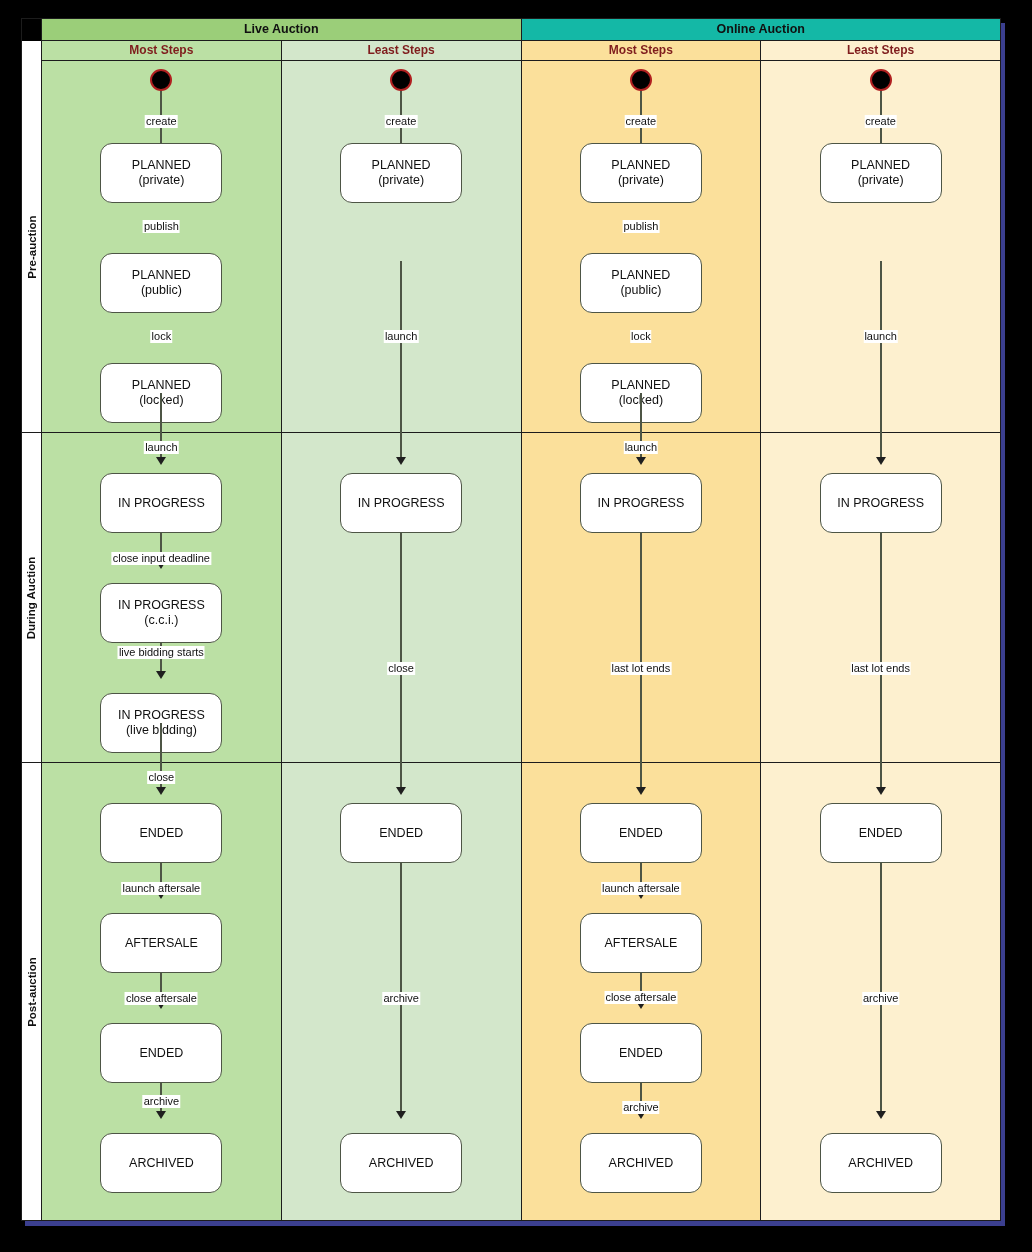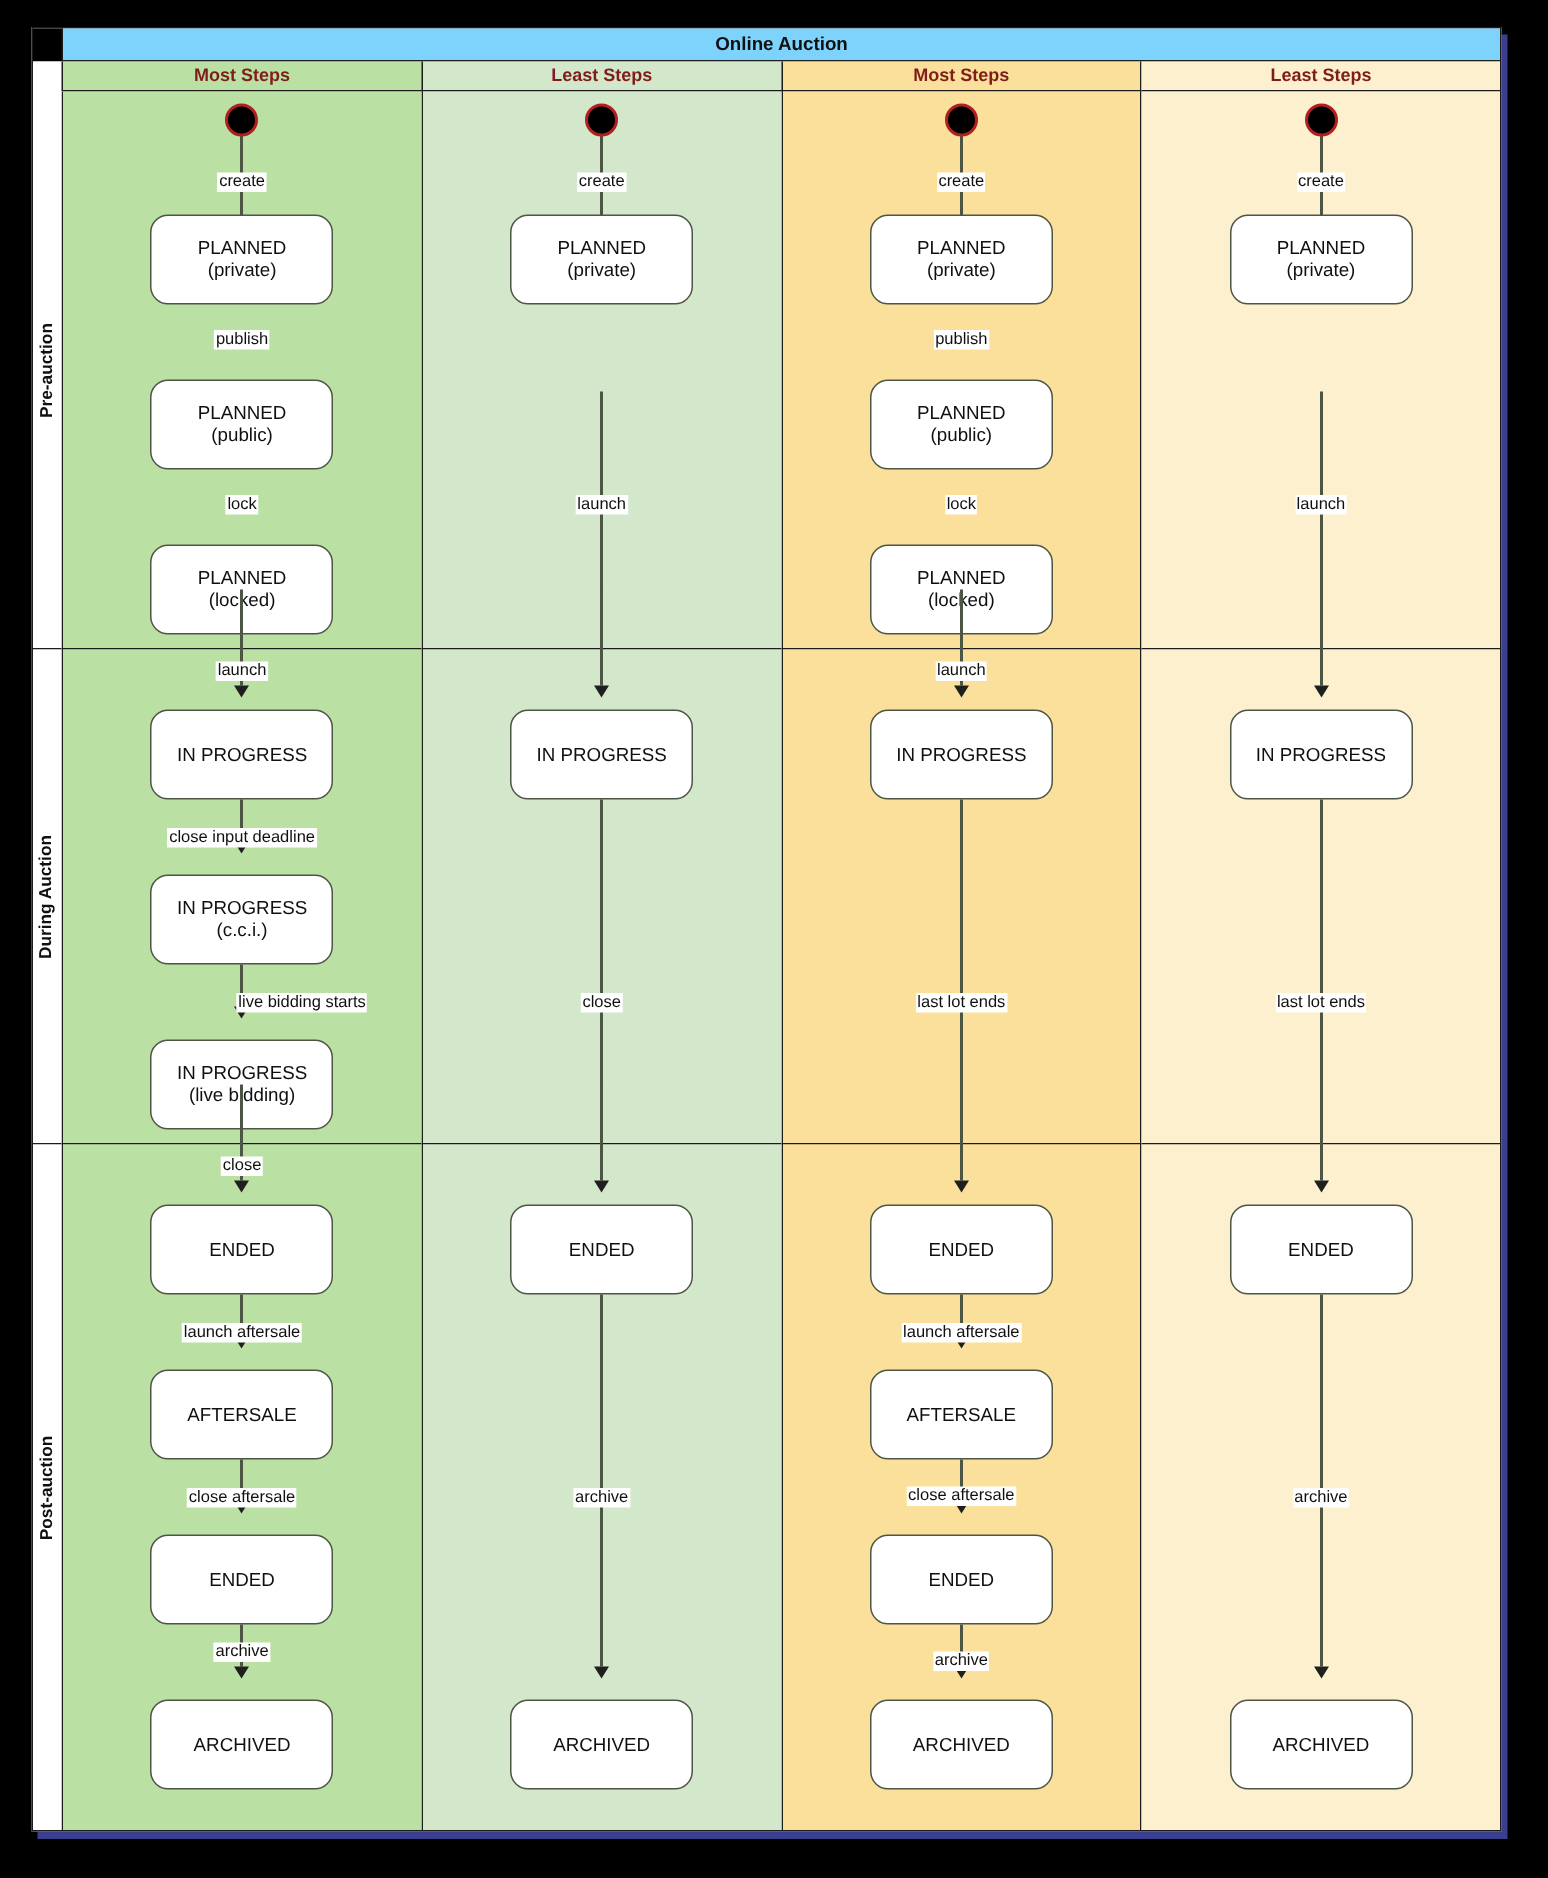--- a/index.html
+++ b/index.html
@@ -190,21 +190,22 @@
 </head>
 <body>
 
 <div id="stage">
   <div id="shadow"></div>
 
   <div id="diagram">
 
     <div class="hdr-groups">
       <div class="corner-spacer"></div>
-      <div class="hdr-group" style="background: #7dd3fc;">Online Auction</div>
+      <div class="hdr-group" style="background: rgb(155, 206, 121);">Live Auction</div>
+      <div class="hdr-group" style="background: #14b8a6;">Online Auction</div>
     </div>
 
     <div class="hdr-subs">
       <div class="corner-spacer white"></div>
       <div class="hdr-sub" style="background: rgb(187, 224, 164);">Most Steps</div>
       <div class="hdr-sub" style="background: rgb(211, 231, 203);">Least Steps</div>
       <div class="hdr-sub" style="background: rgb(251, 224, 155);">Most Steps</div>
       <div class="hdr-sub" style="background: rgb(253, 240, 207);">Least Steps</div>
     </div>
 
@@ -251,21 +252,21 @@
           <div class="lane-row" style="height: 330px; background: rgb(187, 224, 164);">
             <div class="flow">
               <div class="conn" style="top: -40px; height: 64px; background: rgb(77, 85, 69);"></div>
               <div class="arrowhead" style="top: 24px;"></div>
               <div class="edge-label" style="top: 8px;">launch</div>
               <div class="conn" style="top: 100px; height: 28px; background: rgb(77, 85, 69);"></div>
               <div class="arrowhead" style="top: 128px;"></div>
               <div class="edge-label" style="top: 119px;">close input deadline</div>
               <div class="conn" style="top: 210px; height: 28px; background: rgb(77, 85, 69);"></div>
               <div class="arrowhead" style="top: 238px;"></div>
-              <div class="edge-label" style="top: 229px; margin-left: 40px;">live bidding starts</div>
+              <div class="edge-label" style="top: 213px;">live bidding starts</div>
               <div class="state-node" style="top: 40px; border-color: rgb(77, 85, 69);">
                 <div>IN PROGRESS</div>
               </div>
               <div class="state-node" style="top: 150px; border-color: rgb(77, 85, 69);">
                 <div>IN PROGRESS</div>
                 <div class="sub">(c.c.i.)</div>
               </div>
               <div class="state-node" style="top: 260px; border-color: rgb(77, 85, 69);">
                 <div>IN PROGRESS</div>
                 <div class="sub">(live bidding)</div>

